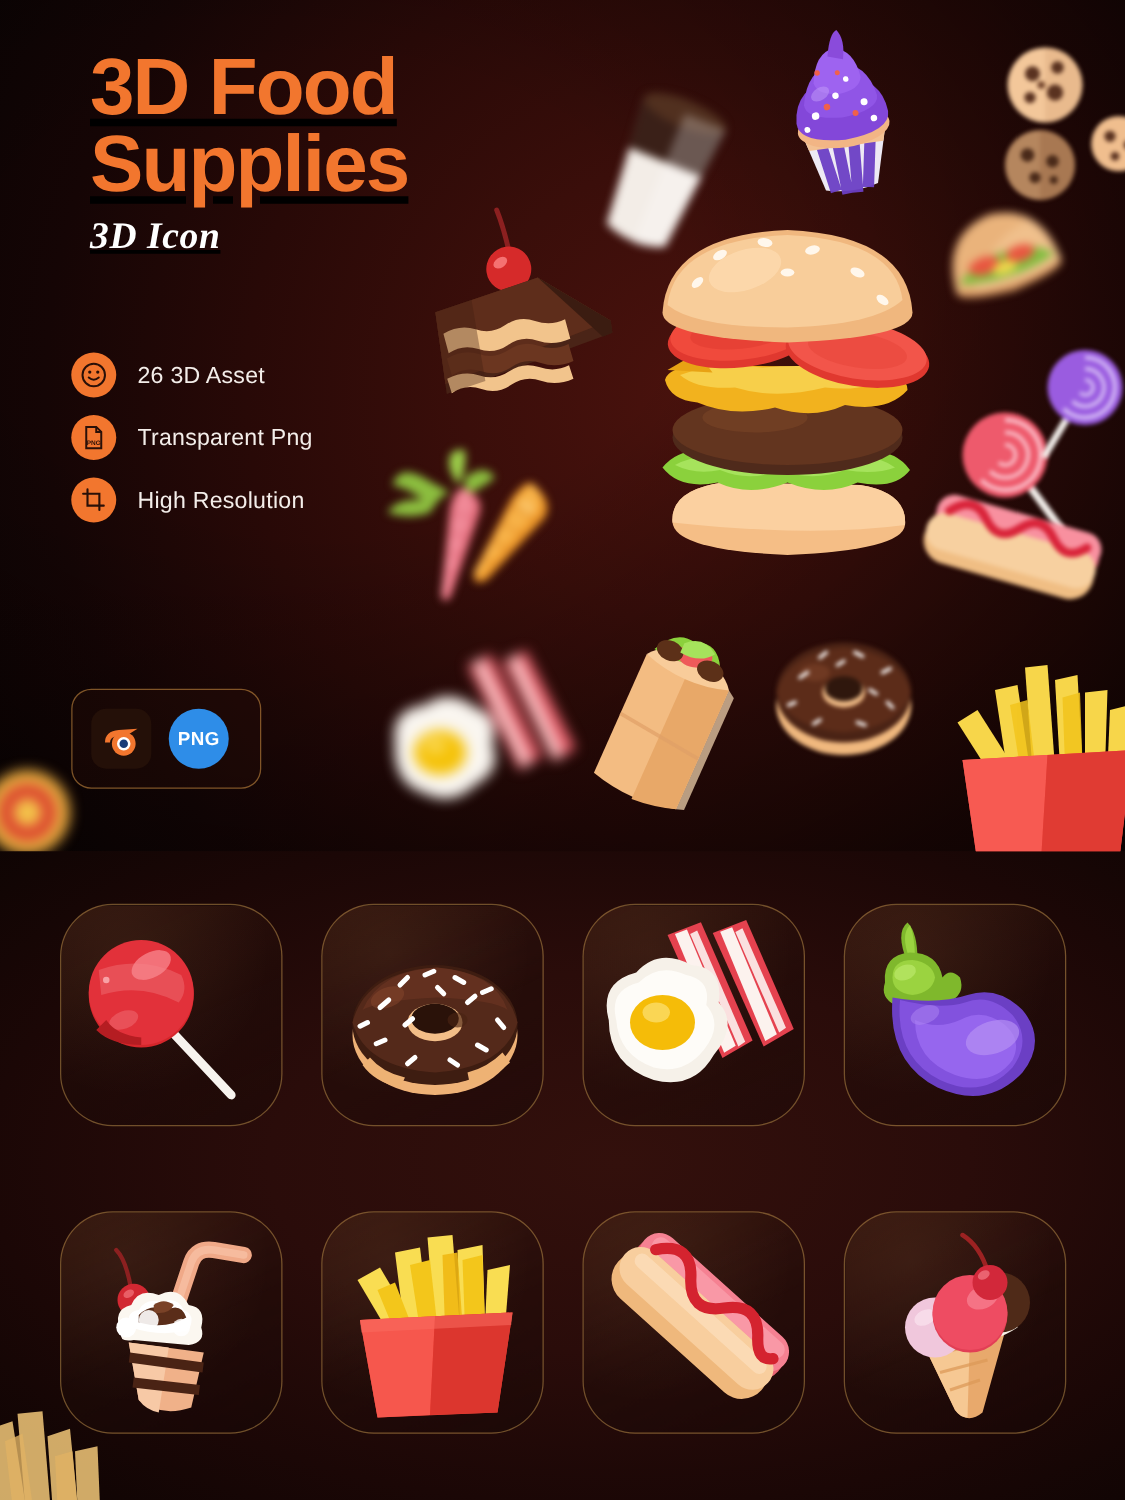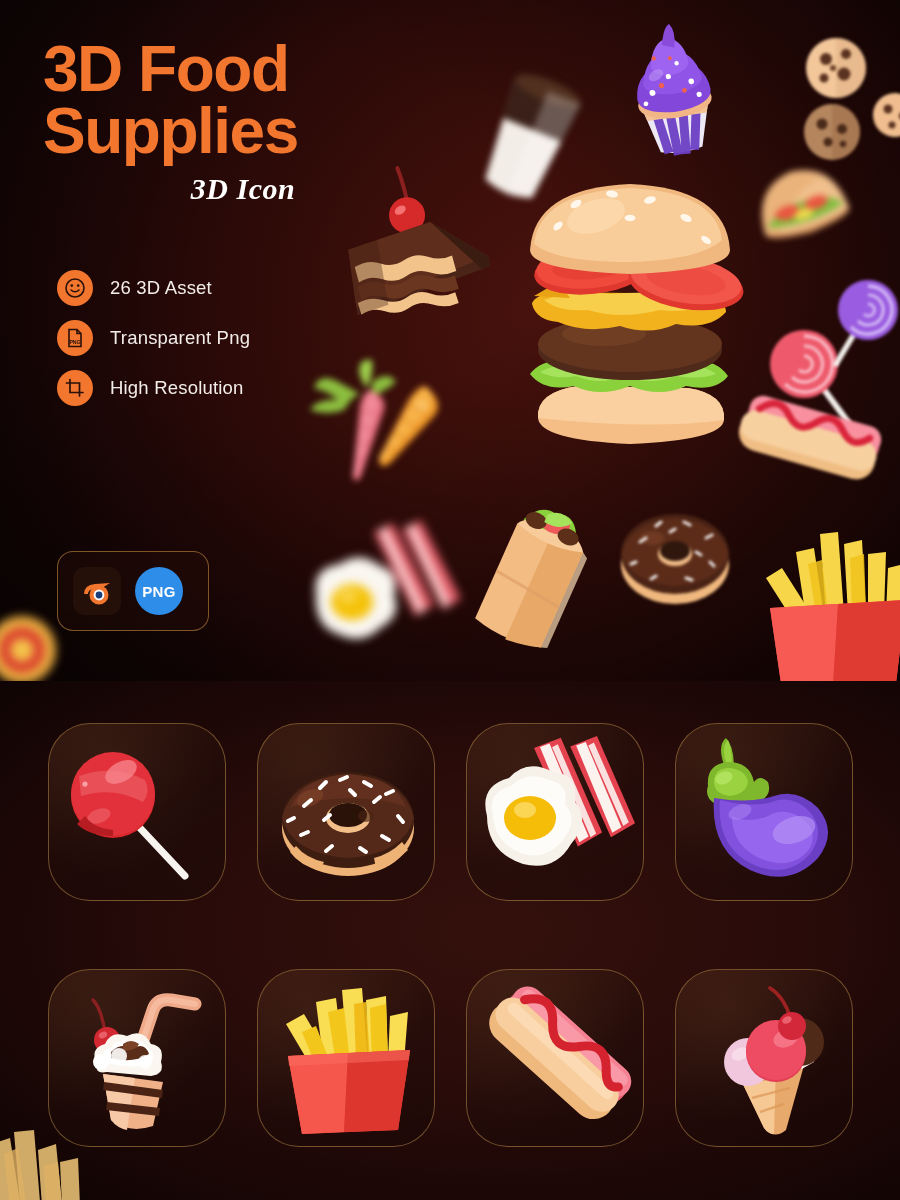--- a/index.html
+++ b/index.html
@@ -25,39 +25,38 @@
     background:
       radial-gradient(circle at 62% 46%, #4a120d 0%, #3a0e0a 28%, #280907 54%, #150505 78%, #0a0303 100%);
   }
   #hero .vign {
     position:absolute; inset:0;
     background:radial-gradient(ellipse at 30% 35%, rgba(0,0,0,0) 30%, rgba(0,0,0,.55) 100%);
     pointer-events:none;
   }
 
   
-  #hero-copy { position:absolute; left:43px; top:38px; width:400px; z-index:40; }
+  #hero-copy { position:absolute; left:72px; top:38px; width:400px; z-index:40;text-decoration:underline; }
   #title {
     color:#F2762E;
     font-size:64px; font-weight:bold;
     line-height:.97; letter-spacing:-1.5px;
   }
   #title .l2 { display:block; }
   #subtitle {
     margin-top:10px;
     color:#ffffff;
     font-family:"Liberation Serif", serif;
     font-style:italic; font-weight:bold;
     font-size:30px;
     letter-spacing:.5px;
-    text-align:center;
   }
 
   
-  #features { position:absolute; left:57px; top:268px; z-index:40; }
+  #features { position:absolute; left:57px; top:280px; z-index:40; }
   .feat { display:flex; align-items:center; height:40px; margin-bottom:10px; }
   .feat-ic {
     width:36px; height:36px; border-radius:50%;
     background:#F2762E;
     display:flex; align-items:center; justify-content:center;
     flex:0 0 36px;
   }
   .feat-lb {
     margin-left:17px;
     color:#F3EDE9; font-size:18.5px; letter-spacing:.2px;

